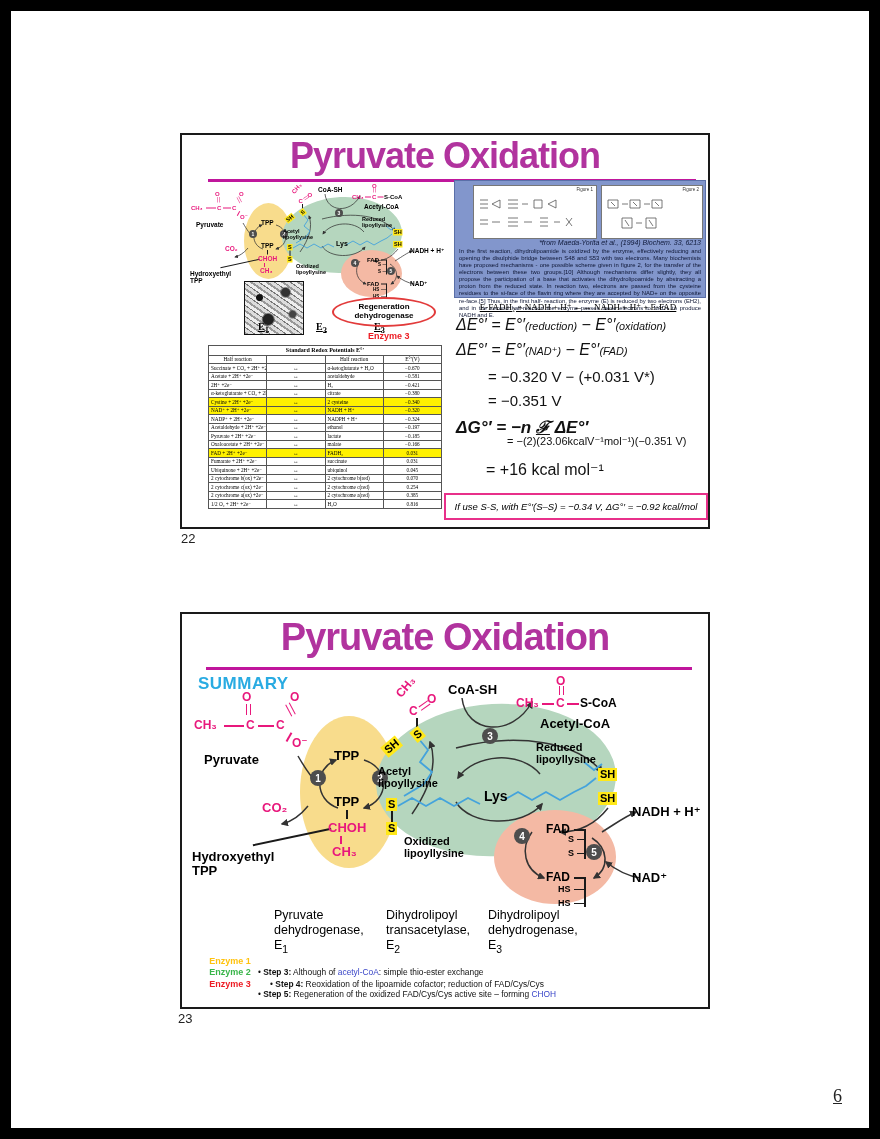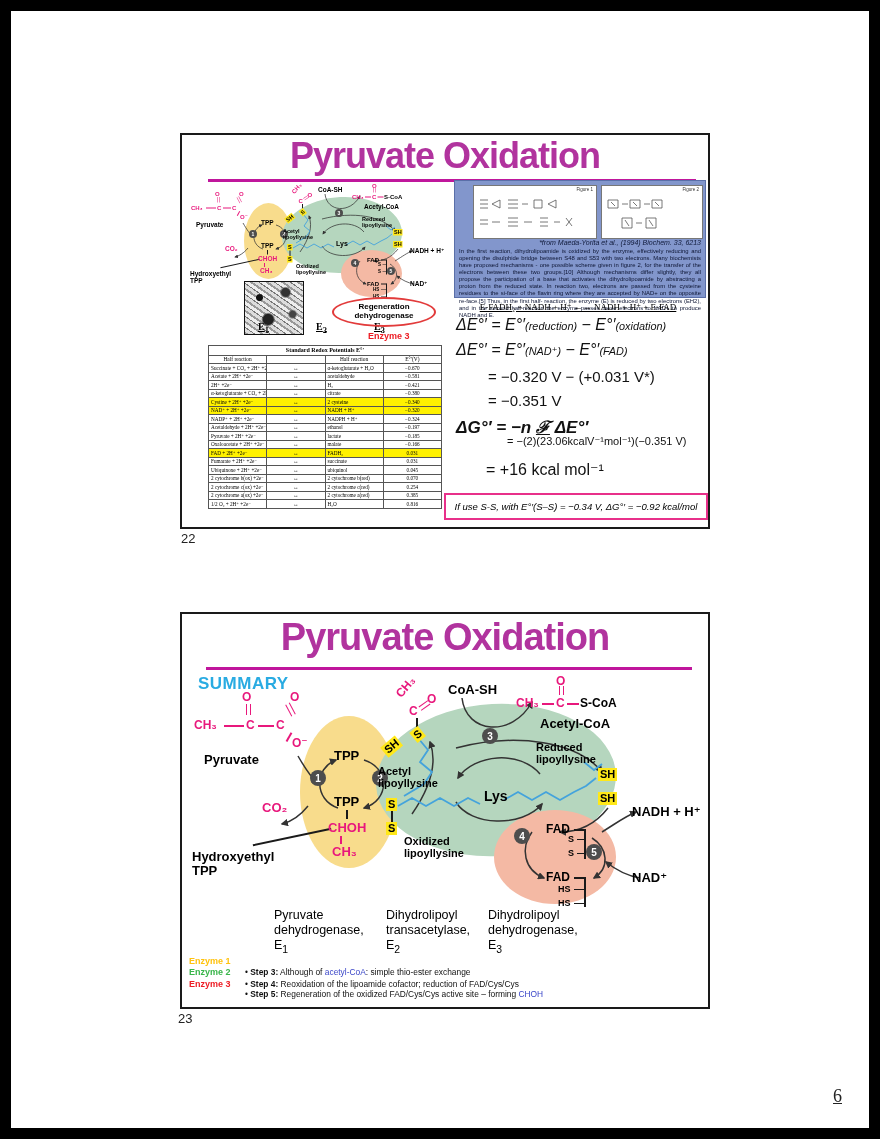--- a/index.html
+++ b/index.html
@@ -481,21 +481,21 @@
 
     <span class="abs b fs13" style="left:444px;top:130px;">NADH + H⁺</span>
     <span class="abs b fs13" style="left:444px;top:196px;">NAD⁺</span>
   </div>
   </div>
 
   <div class="enzhead" style="left:92px;top:294px;"><span>Pyruvate dehydrogenase,</span><br><span>E</span><sub>1</sub></div>
   <div class="enzhead" style="left:204px;top:294px;"><span>Dihydrolipoyl transacetylase,</span><br><span>E</span><sub>2</sub></div>
   <div class="enzhead" style="left:306px;top:294px;"><span>Dihydrolipoyl dehydrogenase,</span><br><span>E</span><sub>3</sub></div>
 
-  <div class="abs" style="left:7px;top:342px;right:8px;">
+  <div class="abs" style="left:20px;top:342px;right:8px;text-align:center;">
     <div class="steprow">
       <span class="elabel" style="color:#FFC20E;">Enzyme 1</span>
     </div>
     <div class="steprow">
       <span class="elabel" style="color:#39B54A;">Enzyme 2</span>
       <div>
         <div class="stepline"><span>•</span> <span class="sb">Step 3:</span><span>  Although of </span><span class="lnk">acetyl-CoA</span><span>:  simple thio-ester exchange</span></div>
       </div>
     </div>
     <div class="steprow">

